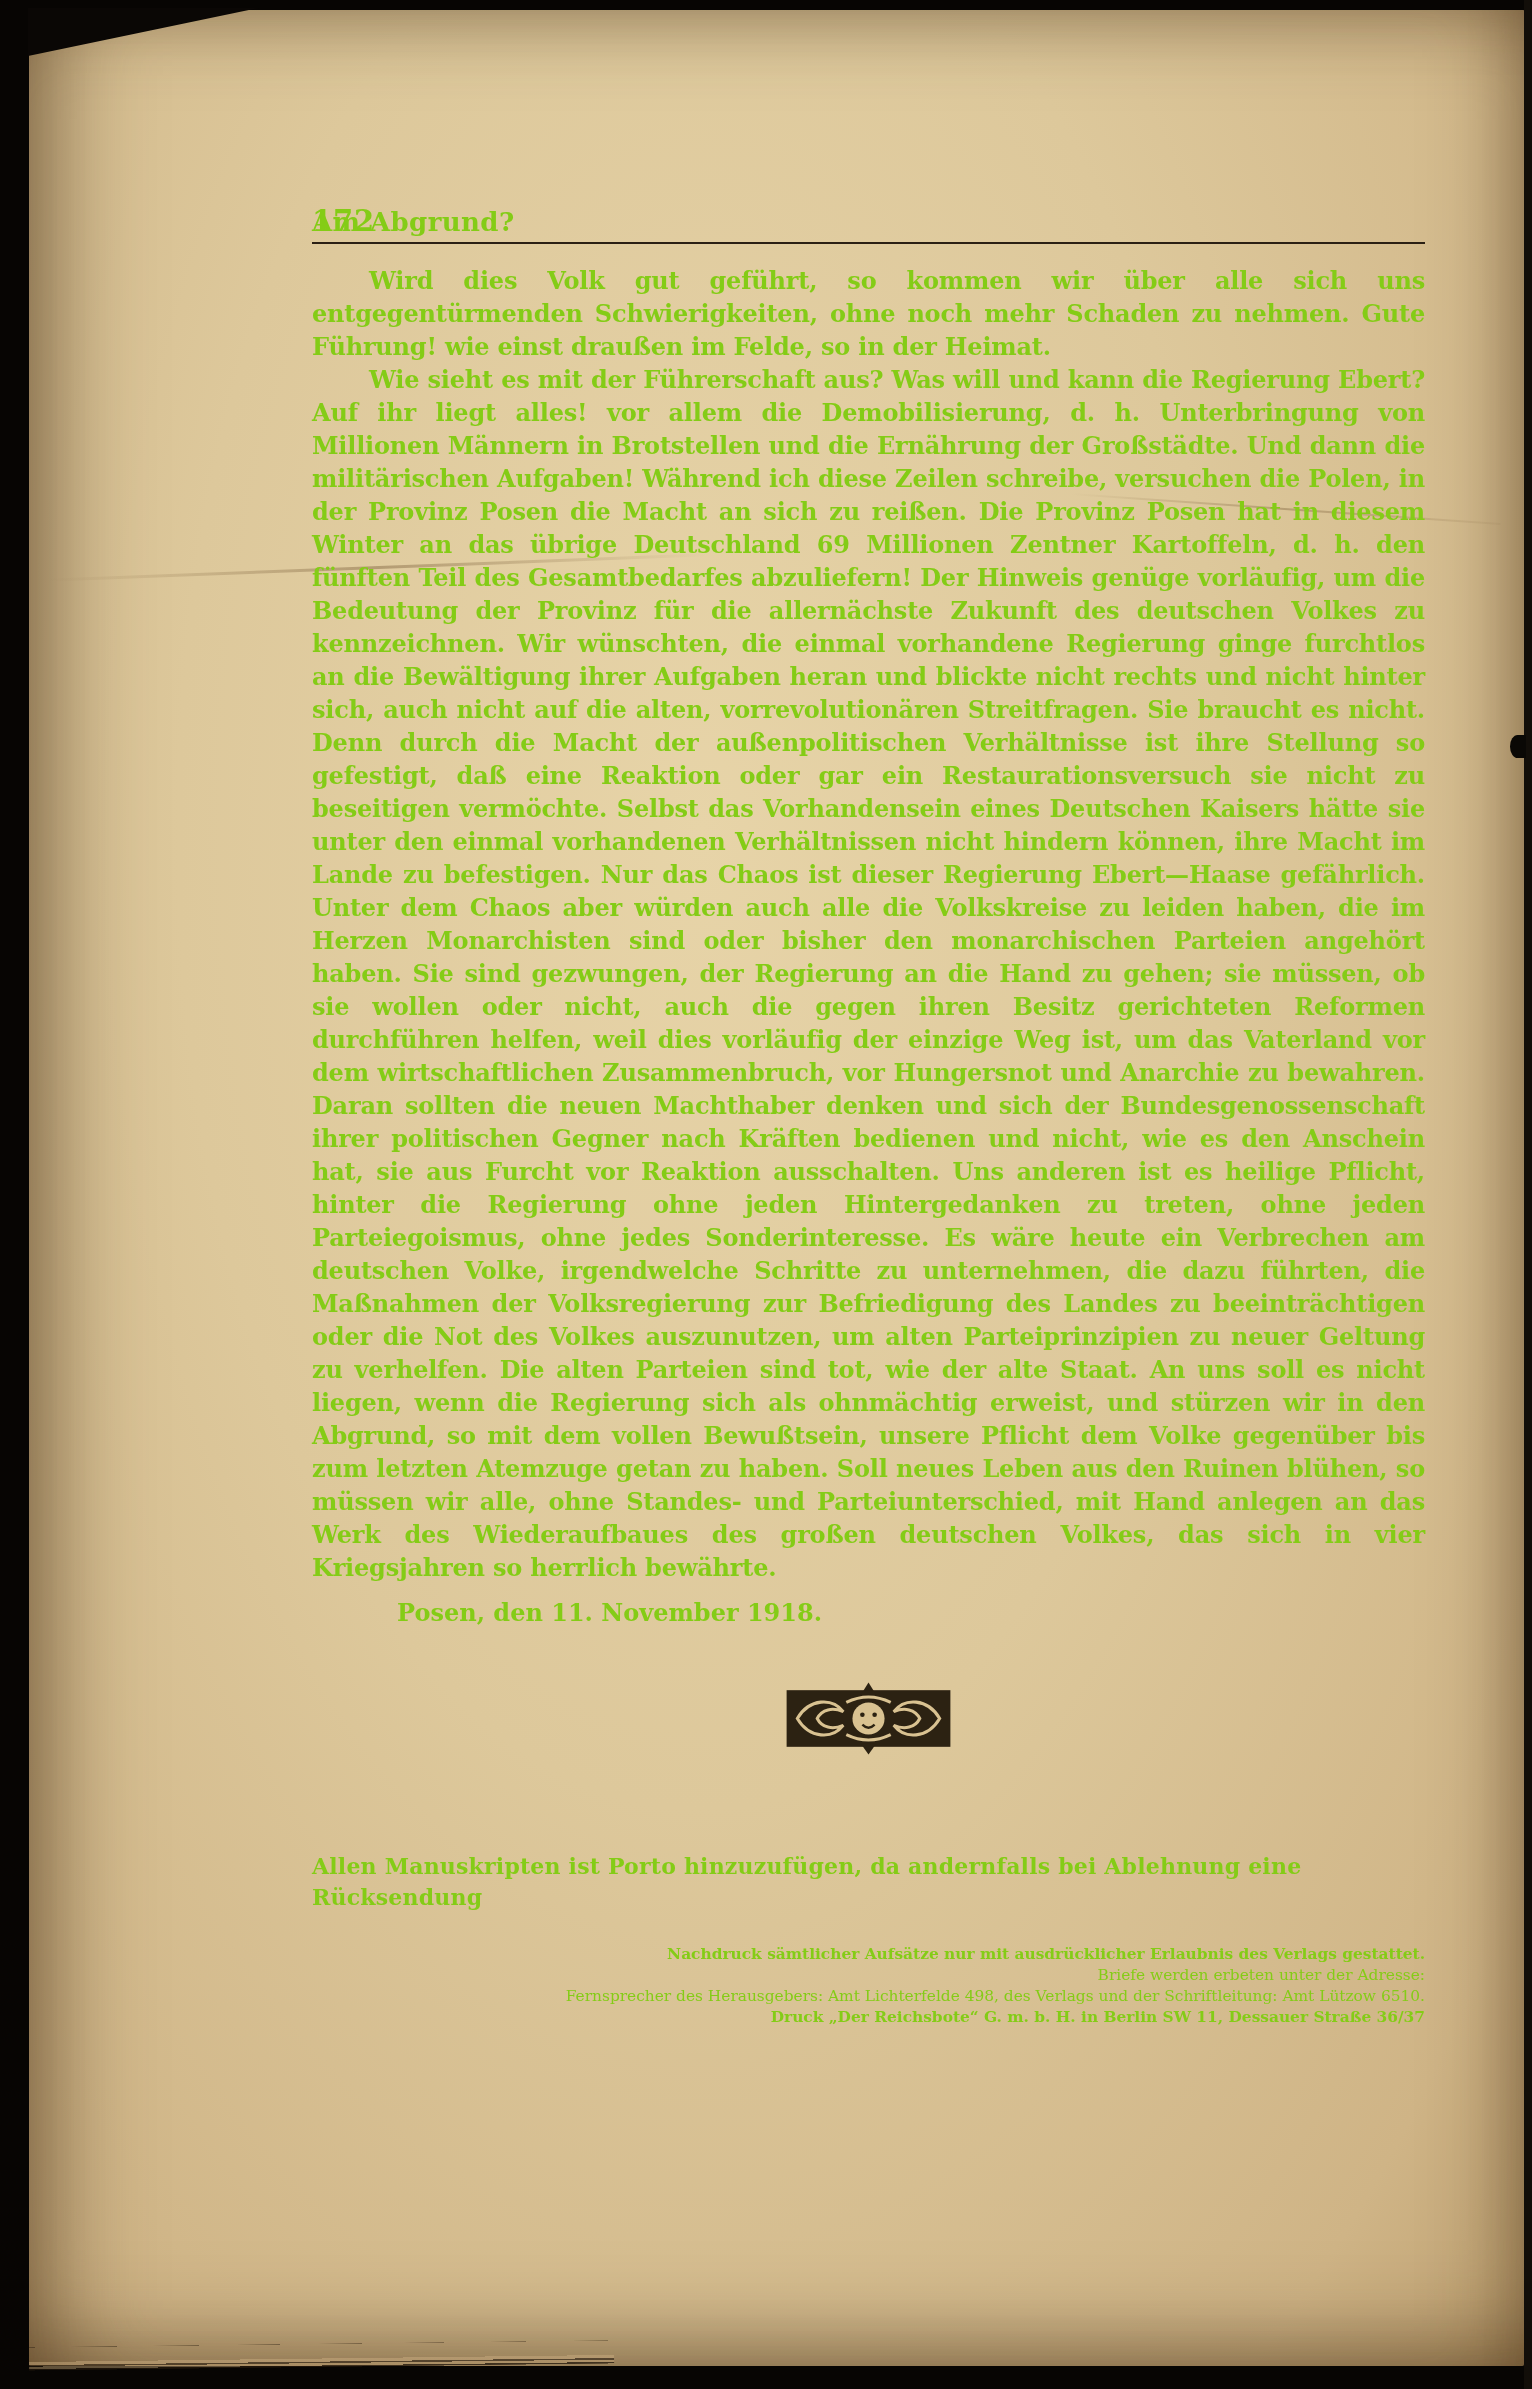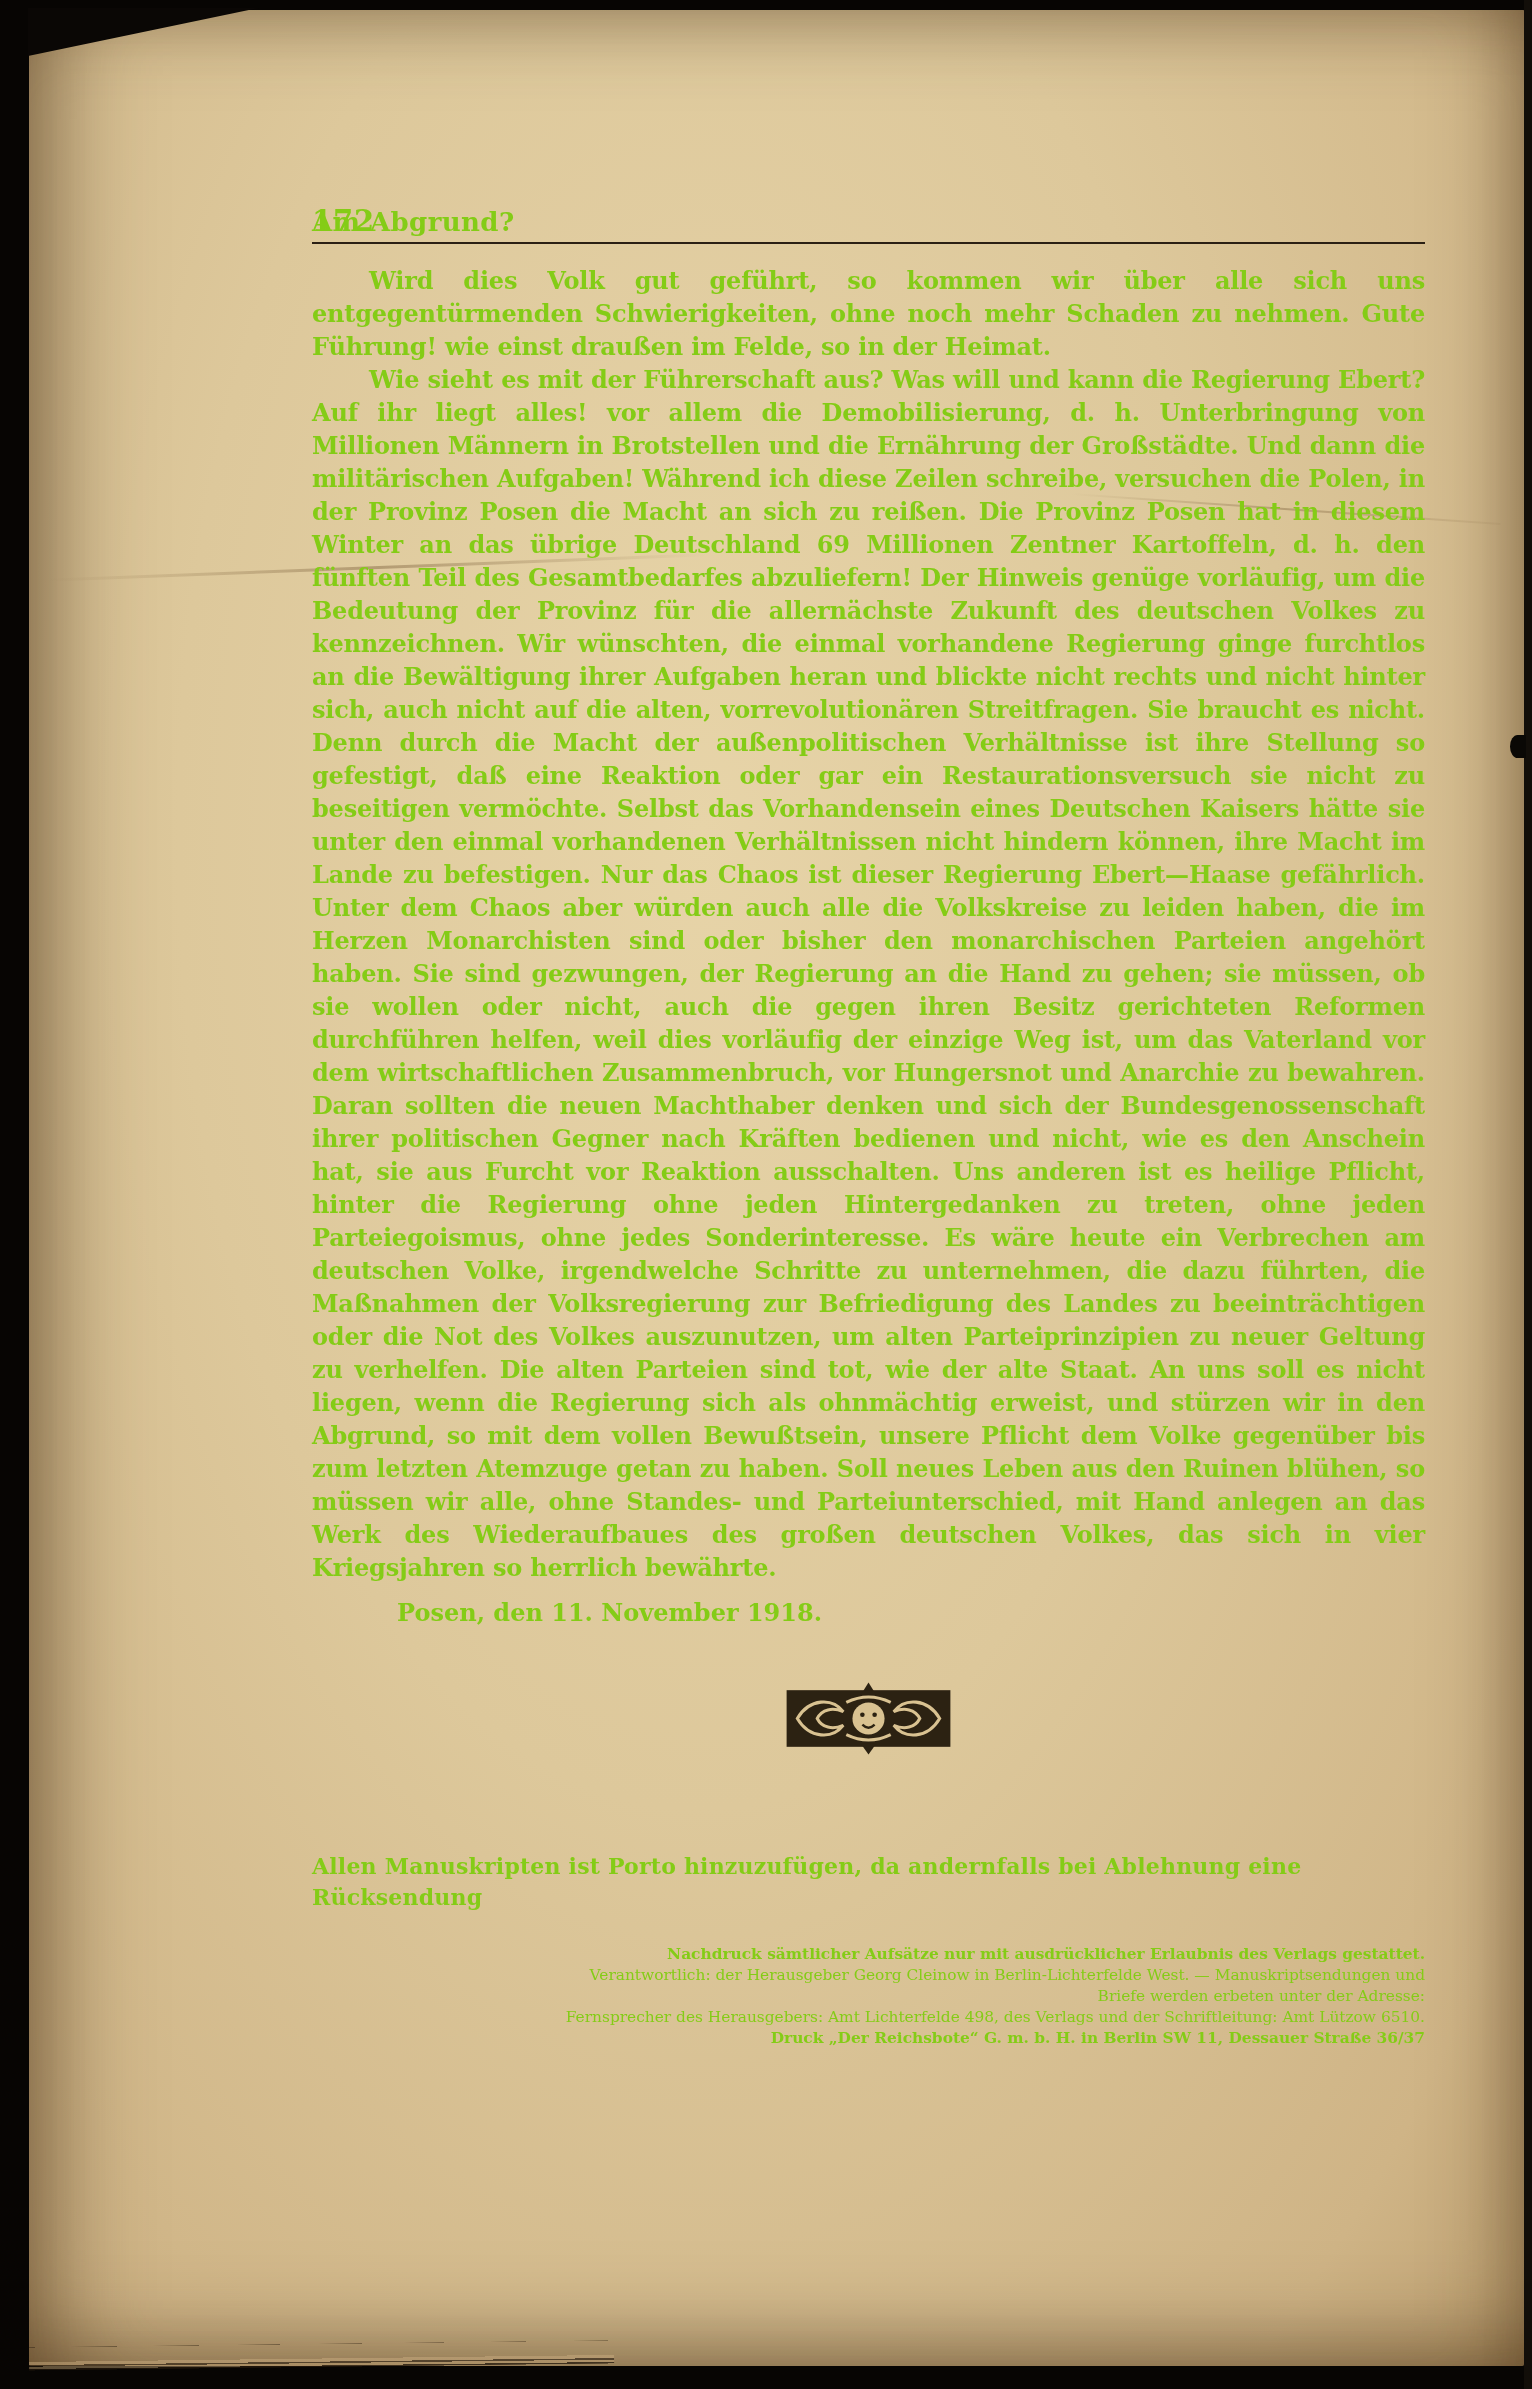--- a/index.html
+++ b/index.html
@@ -157,20 +157,19 @@
       <path d="M99 57 q 8 8 16 0" stroke="#2c2212" stroke-width="3" fill="none"></path>
     </svg>
   </div>
 
   <div class="notice">
     <div>Allen Manuskripten ist Porto hinzuzufügen, da andernfalls bei Ablehnung eine Rücksendung</div>
   </div>
 
   <div class="imprint">
     <div class="imprint-line bold">Nachdruck sämtlicher Aufsätze nur mit ausdrücklicher Erlaubnis des Verlags gestattet.</div>
-    <div class="imprint-line">Verantwortlich: der Herausgeber Georg Cleinow in Berlin-Lichterfelde West. — Manuskriptsendungen und</div>
     <div class="imprint-line">Briefe werden erbeten unter der Adresse:</div>
     <div class="imprint-line">Fernsprecher des Herausgebers: Amt Lichterfelde 498, des Verlags und der Schriftleitung: Amt Lützow 6510.</div>
     <div class="imprint-line bold">Druck „Der Reichsbote“ G. m. b. H. in Berlin SW 11, Dessauer Straße 36/37</div>
   </div>
 
 </div>
 
 
 </body></html>

